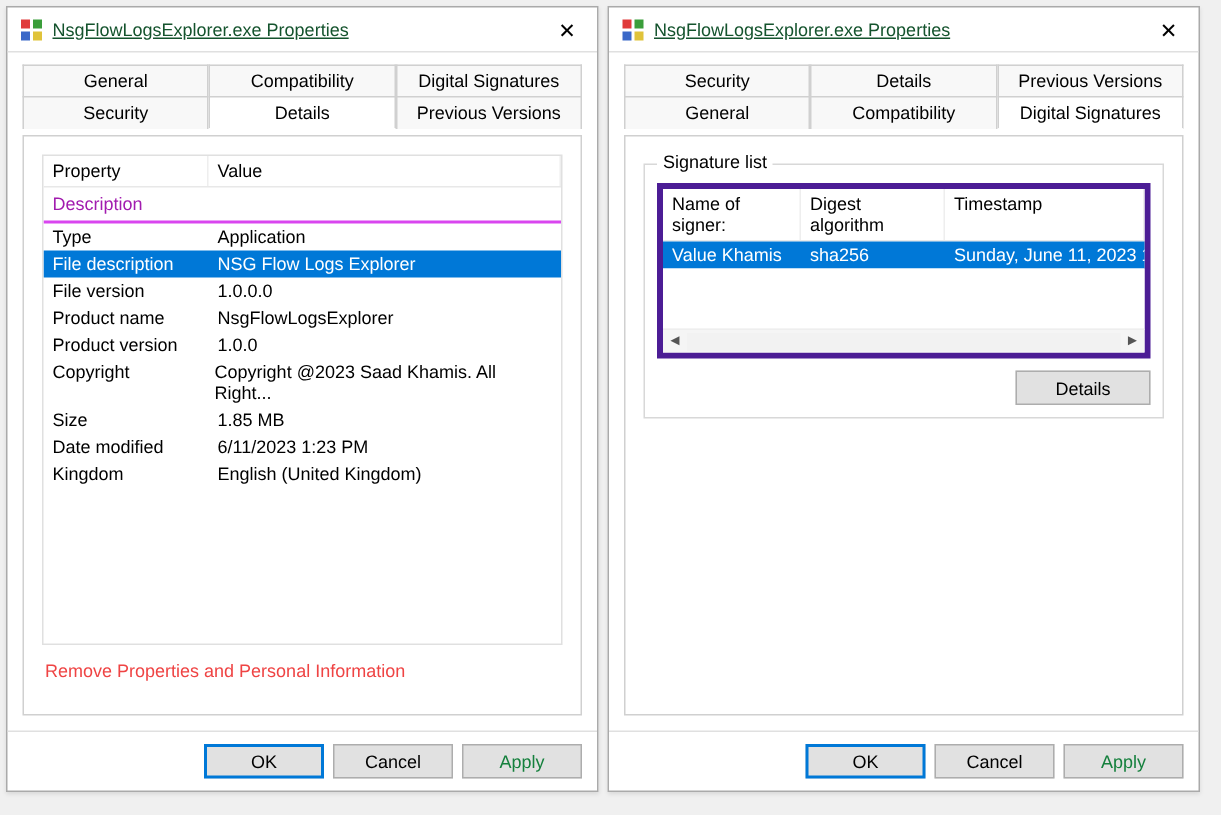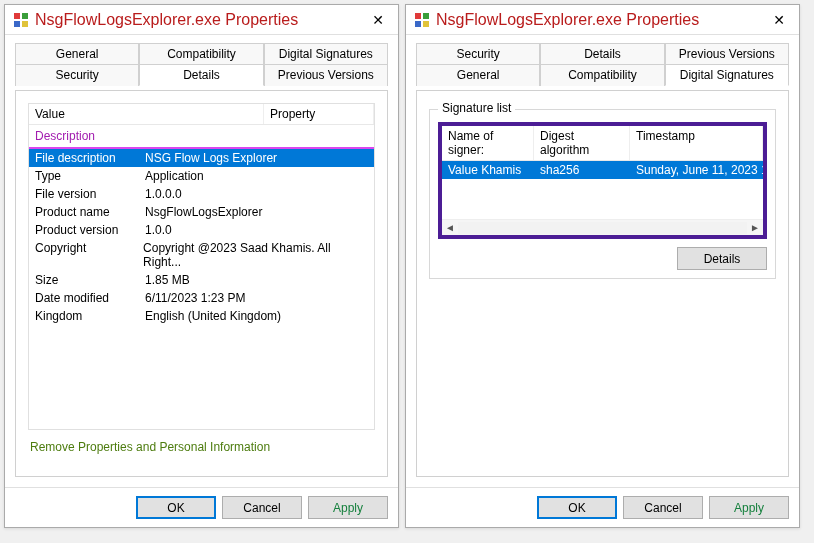--- a/index.html
+++ b/index.html
@@ -29,22 +29,23 @@
       border-bottom: 1px solid #e0e0e0;
     }
     .titlebar .icon {
       width: 16px; height: 16px;
       margin-right: 6px;
       display: inline-flex;
       align-items: center; justify-content: center;
     }
     .titlebar .title {
       flex: 1;
-      font-size: 16px;
-      color: #b91c1c;
+      font-size: 12px;
+      color: #14532d;
+      text-decoration: underline;
     }
     .titlebar .close {
       width: 28px; height: 20px;
       display: flex; align-items: center; justify-content: center;
       font-size: 14px;
       cursor: pointer;
     }
     .content {
       flex: 1;
       padding: 8px 10px 10px;
@@ -96,21 +97,21 @@
     .proptable .section {
       color: #a21caf;
       padding: 4px 6px;
       font-size: 12px;
       border-bottom: 2px solid #d946ef;
     }
     .row { display: flex; padding: 2px 6px; }
     .row .cell { font-size: 12px; }
     .row.sel { background: #0078d7; color: #fff; }
     .linkrow { padding: 10px 2px; }
-    .linkrow a { color: #4d7c0f; font-size: 12px; text-decoration: none; cursor: pointer; }
+    .linkrow a { color: #ef4444; font-size: 12px; text-decoration: none; cursor: pointer; }
     .buttonbar {
       border-top: 1px solid #e0e0e0;
       padding: 8px 10px;
       display: flex;
       justify-content: flex-end;
       gap: 6px;
     }
     .btn {
       min-width: 80px;
       height: 23px;
@@ -194,31 +195,31 @@
       </div>
       <div class="tabrow">
         <div class="tab inactive">Security</div>
         <div class="tab active">Details</div>
         <div class="tab inactive">Previous Versions</div>
       </div>
     </div>
     <div class="panel">
       <div class="proptable">
         <div class="thead">
+          <div class="th" style="width:110px">Property</div>
           <div class="th" style="flex:1">Value</div>
-          <div class="th" style="width:110px">Property</div>
         </div>
         <div class="section">Description</div>
+        <div class="row">
+          <span class="cell" style="width:110px">Type</span>
+          <span class="cell">Application</span>
+        </div>
         <div class="row sel">
           <span class="cell" style="width:110px">File description</span>
           <span class="cell">NSG Flow Logs Explorer</span>
-        </div>
-        <div class="row">
-          <span class="cell" style="width:110px">Type</span>
-          <span class="cell">Application</span>
         </div>
         <div class="row">
           <span class="cell" style="width:110px">File version</span>
           <span class="cell">1.0.0.0</span>
         </div>
         <div class="row">
           <span class="cell" style="width:110px">Product name</span>
           <span class="cell">NsgFlowLogsExplorer</span>
         </div>
         <div class="row">

